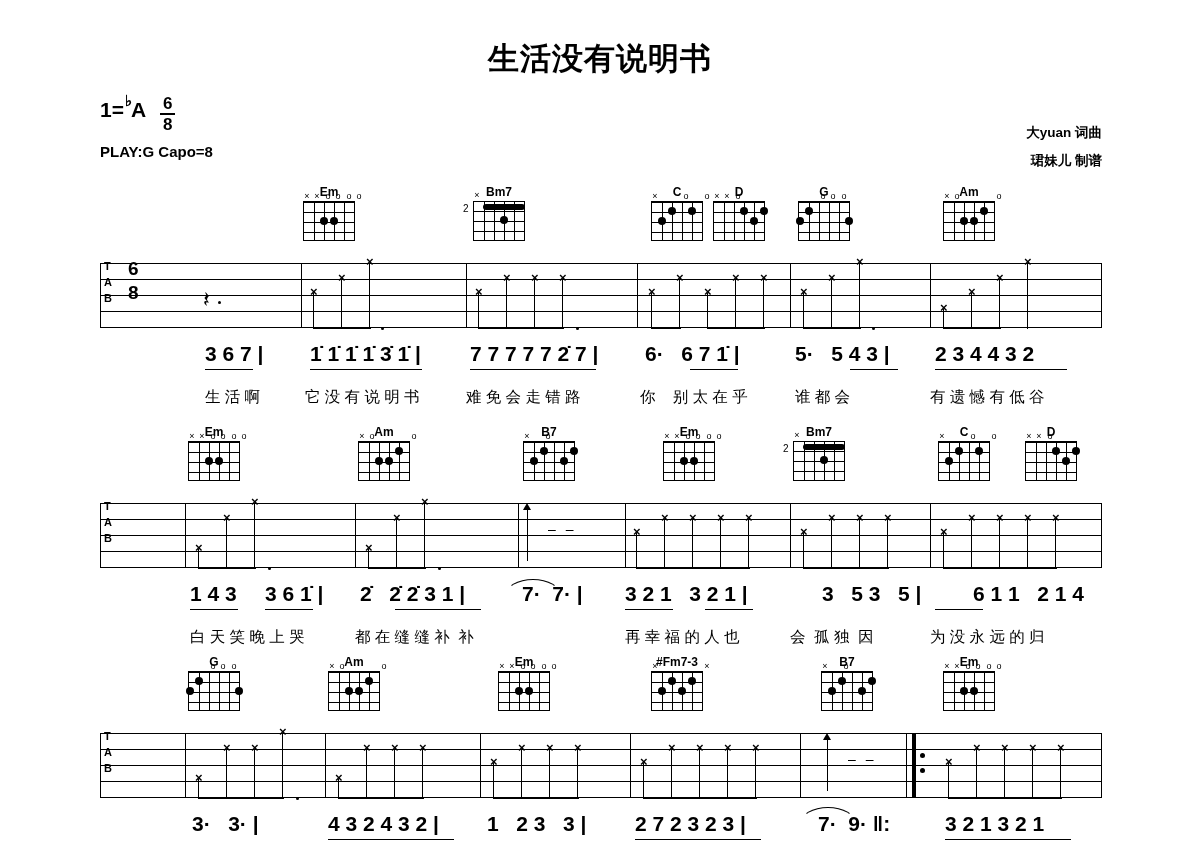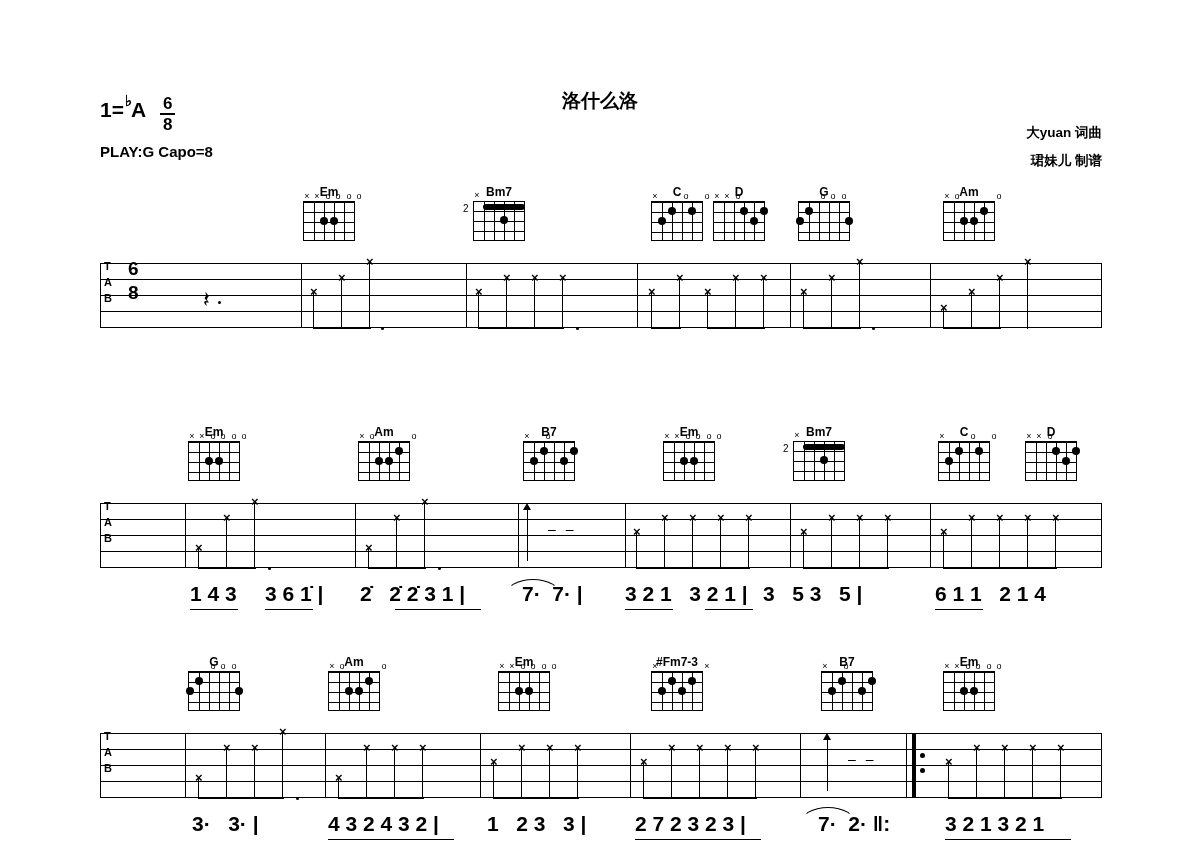--- a/index.html
+++ b/index.html
@@ -171,21 +171,21 @@
     border-right-color: transparent;
     border-radius: 50% 50% 0 0 / 100% 100% 0 0;
   }
   .underbar { position: absolute; height: 1.4px; background: #000; }
 </style>
 </head>
 <body>
 
 <div id="sheet">
 
-  <div class="subtitle">洛什么洛</div>
+  <div class="title">生活没有说明书</div>
 
   <div class="keysig">
     <span>1=</span>
     <span class="flat">♭</span>
     <span class="keyname">A</span>
     <span class="meter">
       <span class="num">6</span>
       <span class="bar"></span>
       <span class="den">8</span>
     </span>
@@ -386,21 +386,43 @@
       <div class="xnote" style="left:968px;top:32px">×</div>
       <div class="xnote" style="left:996px;top:18px">×</div>
       <div class="xnote" style="left:1024px;top:2px">×</div>
       <div class="stem" style="left:943px;top:54px;height:20px"></div>
       <div class="stem" style="left:971px;top:38px;height:36px"></div>
       <div class="stem" style="left:999px;top:24px;height:50px"></div>
       <div class="stem" style="left:1027px;top:8px;height:66px"></div>
       <div class="beam" style="left:943px;top:72px;width:58px"></div>
     </div>
 
-
+    <div class="jianpu">
+      <div class="jp" style="left:205px">3 6 7 |</div>
+      <div class="jp" style="left:310px">1̇ 1̇ 1̇ 1̇ 3̇ 1̇ |</div>
+      <div class="jp" style="left:470px">7 7 7 7 7 2̇ 7 |</div>
+      <div class="jp" style="left:645px">6·   6 7 1̇ |</div>
+      <div class="jp" style="left:795px">5·   5 4 3 |</div>
+      <div class="jp" style="left:935px">2 3 4 4 3 2</div>
+      <div class="underbar" style="left:205px;top:26px;width:48px"></div>
+      <div class="underbar" style="left:310px;top:26px;width:112px"></div>
+      <div class="underbar" style="left:470px;top:26px;width:126px"></div>
+      <div class="underbar" style="left:690px;top:26px;width:48px"></div>
+      <div class="underbar" style="left:850px;top:26px;width:48px"></div>
+      <div class="underbar" style="left:935px;top:26px;width:132px"></div>
+    </div>
+
+    <div class="lyrics">
+      <div class="ly" style="left:205px">生 活 啊</div>
+      <div class="ly" style="left:305px">它 没 有 说 明 书</div>
+      <div class="ly" style="left:466px">难 免 会 走 错 路</div>
+      <div class="ly" style="left:640px">你    别 太 在 乎</div>
+      <div class="ly" style="left:795px">谁 都 会</div>
+      <div class="ly" style="left:930px">有 遗 憾 有 低 谷</div>
+    </div>
   </div>
 
   <div class="system sys2">
 
     <div class="chords">
 
       <div class="chordbox" style="left:185px">
         <div class="cname">Em</div>
         <div class="grid">
           <div class="omark" style="left:-1px">×</div>
@@ -613,31 +635,38 @@
       <div class="stem" style="left:1055px;top:24px;height:50px"></div>
       <div class="beam" style="left:943px;top:72px;width:114px"></div>
     </div>
 
     <div class="jianpu">
       <div class="jp" style="left:190px">1 4 3</div>
       <div class="jp" style="left:265px">3 6 1̇ |</div>
       <div class="jp" style="left:360px">2̇   2̇ 2̇ 3 1 |</div>
       <div class="jp" style="left:522px">7·  7· |</div>
       <div class="jp" style="left:625px">3 2 1   3 2 1 |</div>
-      <div class="jp" style="left:763px">3   5 3   5 |</div>
-      <div class="jp" style="left:935px">6 1 1   2 1 4</div>
+      <div class="jp" style="left:822px">3   5 3   5 |</div>
+      <div class="jp" style="left:973px">6 1 1   2 1 4</div>
       <div class="underbar" style="left:190px;top:26px;width:48px"></div>
       <div class="underbar" style="left:265px;top:26px;width:48px"></div>
       <div class="underbar" style="left:395px;top:26px;width:86px"></div>
       <div class="underbar" style="left:625px;top:26px;width:48px"></div>
       <div class="underbar" style="left:705px;top:26px;width:48px"></div>
       <div class="underbar" style="left:935px;top:26px;width:48px"></div>
       <div class="slur" style="left:505px;top:-4px;width:56px"></div>
     </div>
 
+    <div class="lyrics">
+      <div class="ly" style="left:190px">白 天 笑 晚 上 哭</div>
+      <div class="ly" style="left:355px">都 在 缝 缝 补  补</div>
+      <div class="ly" style="left:625px">再 幸 福 的 人 也</div>
+      <div class="ly" style="left:790px">会  孤 独  因</div>
+      <div class="ly" style="left:930px">为 没 永 远 的 归</div>
+    </div>
   </div>
 
   <div class="system sys3">
 
     <div class="chords">
 
       <div class="chordbox" style="left:185px">
         <div class="cname">G</div>
         <div class="grid">
           <div class="omark" style="left:20px">o</div>
@@ -841,21 +870,21 @@
       <div class="stem" style="left:1032px;top:24px;height:50px"></div>
       <div class="stem" style="left:1060px;top:24px;height:50px"></div>
       <div class="beam" style="left:948px;top:72px;width:114px"></div>
     </div>
 
     <div class="jianpu">
       <div class="jp" style="left:192px">3·   3· |</div>
       <div class="jp" style="left:328px">4 3 2 4 3 2 |</div>
       <div class="jp" style="left:487px">1   2 3   3 |</div>
       <div class="jp" style="left:635px">2 7 2 3 2 3 |</div>
-      <div class="jp" style="left:818px">7·  2· ‖:</div>
+      <div class="jp" style="left:818px">7·  9· ‖:</div>
       <div class="jp" style="left:945px">3 2 1 3 2 1</div>
       <div class="underbar" style="left:328px;top:26px;width:126px"></div>
       <div class="underbar" style="left:635px;top:26px;width:126px"></div>
       <div class="underbar" style="left:945px;top:26px;width:126px"></div>
       <div class="slur" style="left:800px;top:-6px;width:56px"></div>
     </div>
   </div>
 
 </div>
 

